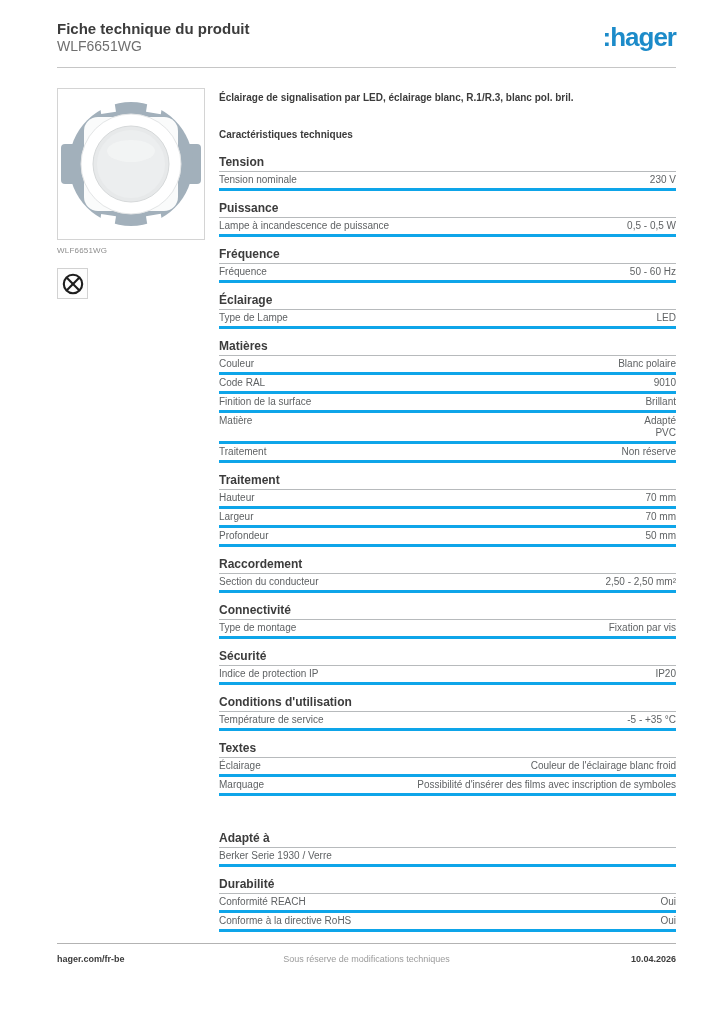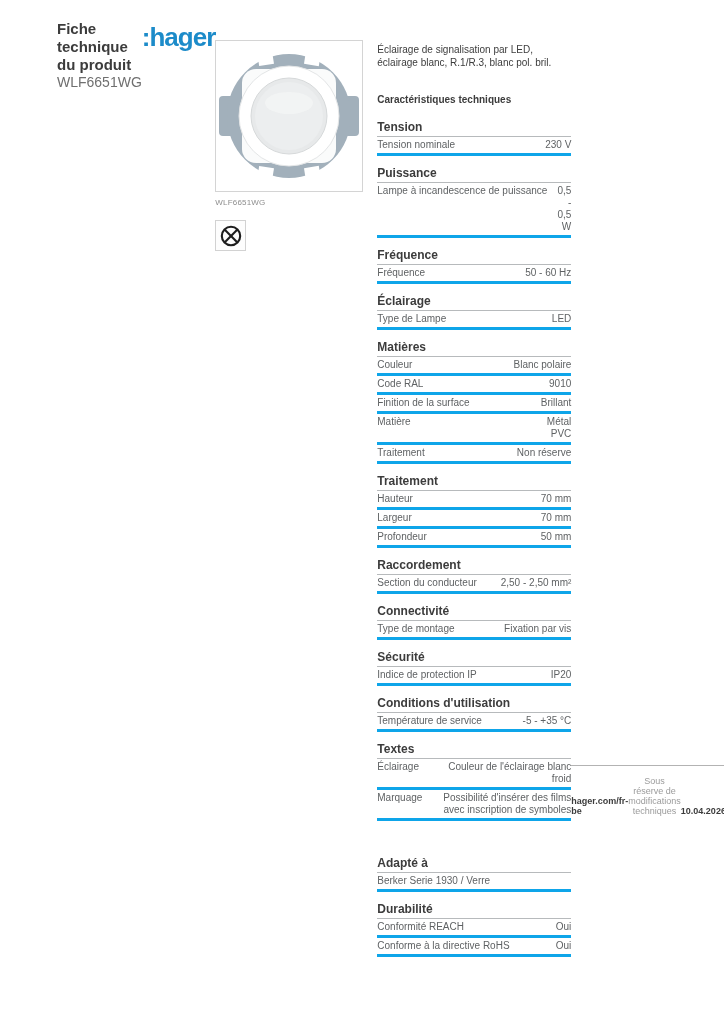--- a/index.html
+++ b/index.html
@@ -6,40 +6,40 @@
   html, body { background: #ffffff; }
   body {
     width: 724px; height: 1024px;
     font-family: "Liberation Sans", "DejaVu Sans", sans-serif;
     color: #3d3d3d;
     position: relative;
   }
   .page {
     width: 724px; height: 832px;
     padding: 20px 48px 0 57px;
-    display: flex; flex-direction: row;
+    display: flex; flex-direction: column;
   }
   
   .hdr { display: flex; justify-content: space-between; align-items: flex-start; }
   .hdr-title { font-size: 15px; font-weight: bold; color: #3c3c3c; line-height: 18px; }
   .hdr-code  { font-size: 14px; font-weight: normal; color: #6f6f6f; line-height: 17px; }
   .logo { font-size: 26px; font-weight: bold; letter-spacing: -1px; line-height: 26px; margin-top: 4px; }
   .hdr-rule { border: none; border-top: 1px solid #c6c6c6; margin-top: 12px; }
   
   .content { display: flex; margin-top: 20px; flex: 1; }
   .left-col { width: 148px; flex: 0 0 148px; }
   .img-box { width: 148px; height: 152px; }
   .img-box svg { display: block; }
   .img-caption { font-size: 8px; color: #8d8d8d; margin-top: 6px; letter-spacing: 0.2px; }
   .symbol-box {
     width: 31px; height: 31px; border: 1px solid #d2d2d2; margin-top: 13px;
     display: flex; align-items: center; justify-content: center; background: #fdfdfd;
   }
   .right-col { flex: 1; margin-left: 14px; }
-  .description { font-size: 10px; font-weight: normal; color: #3c3c3c; line-height: 13px; margin-top: 3px; }
+  .description { font-size: 10px; font-weight: bold; color: #3c3c3c; line-height: 13px; margin-top: 3px; }
   .specs-title { font-size: 10px; font-weight: bold; color: #3c3c3c; margin-top: 25px; margin-bottom: 16px; }
   
   .spec-section { margin-bottom: 11px; }
   .spec-section.gap-after { margin-bottom: 36px; }
   .section-title {
     font-size: 12px; font-weight: bold; color: #3c3c3c;
     line-height: 12px; padding-bottom: 3px;
     border-bottom: 1px solid #b7babc;
   }
   .spec-row {
@@ -162,21 +162,21 @@
     <span class="spec-value">9010</span>
   </div>
 
   <div class="spec-row">
     <span class="spec-label">Finition de la surface</span>
     <span class="spec-value">Brillant</span>
   </div>
 
   <div class="spec-row">
     <span class="spec-label">Matière</span>
-    <span class="spec-value">Métal
+    <span class="spec-value">Adapté
 PVC</span>
   </div>
 
   <div class="spec-row">
     <span class="spec-label">Traitement</span>
     <span class="spec-value">Non réserve</span>
   </div>
 </div>
   </section>
 

